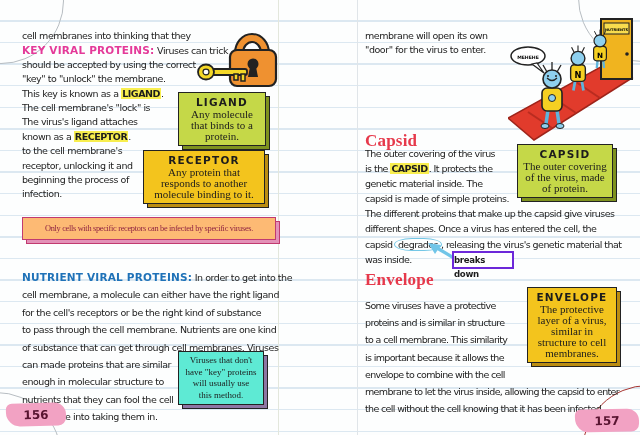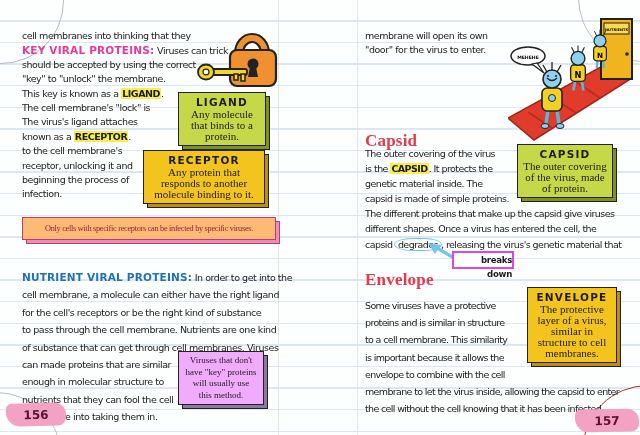--- a/index.html
+++ b/index.html
@@ -36,21 +36,21 @@
 
   .hd{font-weight:bold;font-size:10.5px;letter-spacing:0.2px;}
   .hd-pink{color:#e43a99;}
   .hd-blue{color:#1f72b8;}
   .hl{background:#f8ee4e;font-weight:bold;padding:0 1px;}
   .circled{border:1.8px solid #74c7e6;border-radius:45%/60%;padding:0 3px;margin:0 -1px;}
 
   .defbox{position:absolute;border:1.6px solid #222;text-align:center;padding:3px 4px;}
   .box-green{background:#c5d848;box-shadow:4px 4px 0 -1px #7e921f,4px 4px 0 0 #222;}
   .box-yellow{background:#f3c41d;box-shadow:4px 4px 0 -1px #bb8d12,4px 4px 0 0 #222;}
-  .box-purple{background:#f0abfc;box-shadow:4px 4px 0 -1px #8d76a3,4px 4px 0 0 #222;}
+  .box-purple{background:#5eead4;box-shadow:4px 4px 0 -1px #8d76a3,4px 4px 0 0 #222;}
   .defbox-title{font-weight:bold;font-size:10.5px;letter-spacing:1.2px;margin-bottom:1px;}
   .defbox-body{font-family:"Liberation Serif",serif;font-size:11px;line-height:11px;}
   .b-ligand{left:178px;top:92px;width:78px;}
   .b-receptor{left:143px;top:150px;width:112px;}
   .b-capsid{left:517px;top:144px;width:86px;}
   .b-envelope{left:527px;top:287px;width:80px;}
   .b-method{left:178px;top:351px;width:76px;font-family:"Liberation Serif",serif;font-size:9px;}
   .b-method .tline{height:11.5px;line-height:11.5px;white-space:nowrap;text-align:center;}
 
   .factbox{
@@ -60,22 +60,22 @@
     padding:6px 2px;text-align:center;
     font-family:"Liberation Serif",serif;font-size:8.3px;letter-spacing:-0.3px;
     color:#8e2242;white-space:nowrap;
   }
   .red-head{position:absolute;margin:0;font-family:"Liberation Serif",serif;font-weight:bold;color:#e6394b;font-size:17px;letter-spacing:0.2px;}
   .h-capsid{left:365px;top:131px;}
   .h-envelope{left:365px;top:270px;}
 
   .callout{
     position:absolute;left:452px;top:251px;width:58px;height:14px;
-    border:2px solid #d946ef;background:#fff;
-    font-size:8.6px;line-height:14px;text-align:right;letter-spacing:-0.3px;font-weight:bold;
+    border:2px solid #6d28d9;background:#fff;
+    font-size:8.6px;line-height:14px;text-align:left;letter-spacing:-0.3px;font-weight:bold;
   }
   .arrow-svg{position:absolute;left:426px;top:242px;}
 
   .pagenum{
     position:absolute;background:#f2a2c3;border-radius:6px 12px 8px 14px;
     display:flex;align-items:center;justify-content:center;
     font-weight:bold;font-size:12px;color:#581430;
   }
   .pn-left{left:6px;top:403px;width:60px;height:23px;transform:rotate(-1.5deg);}
   .pn-right{left:575px;top:409px;width:64px;height:23px;transform:rotate(-1deg);}
@@ -233,20 +233,21 @@
     <h2 class="red-head h-capsid">Capsid</h2>
 
     <div class="para p-capsid" style="left:365px;top:146px;">
         <div class="tline"><span>The outer covering of the virus</span></div>
         <div class="tline"><span>is the </span><span class="hl">CAPSID</span><span>. It protects the</span></div>
         <div class="tline"><span>genetic material inside. The</span></div>
         <div class="tline"><span>capsid is made of simple proteins.</span></div>
         <div class="tline"><span>The different proteins that make up the capsid give viruses</span></div>
         <div class="tline"><span>different shapes. Once a virus has entered the cell, the</span></div>
         <div class="tline"><span>capsid </span><span class="circled">degrades</span><span>, releasing the virus's genetic material that</span></div>
+        <div class="tline"><span>was inside.</span></div>
       </div>
 
     <div class="defbox box-green b-capsid">
       <div class="defbox-title">CAPSID</div>
       <div class="defbox-body">The outer covering of the virus, made of protein.</div>
     </div>
 
     <svg class="arrow-svg" width="30" height="20" viewBox="0 0 30 20">
       <line x1="28" y1="16" x2="11" y2="6" stroke="#70c5e8" stroke-width="3.2"></line>
       <polygon points="2,1 15,3 9,12" fill="#70c5e8"></polygon>

